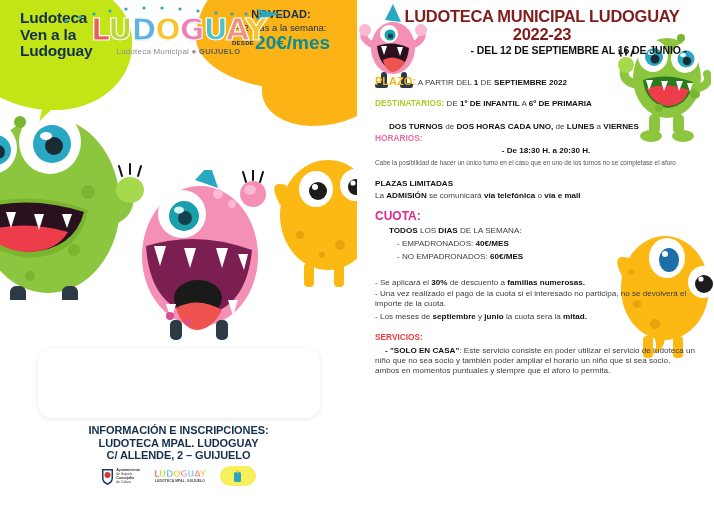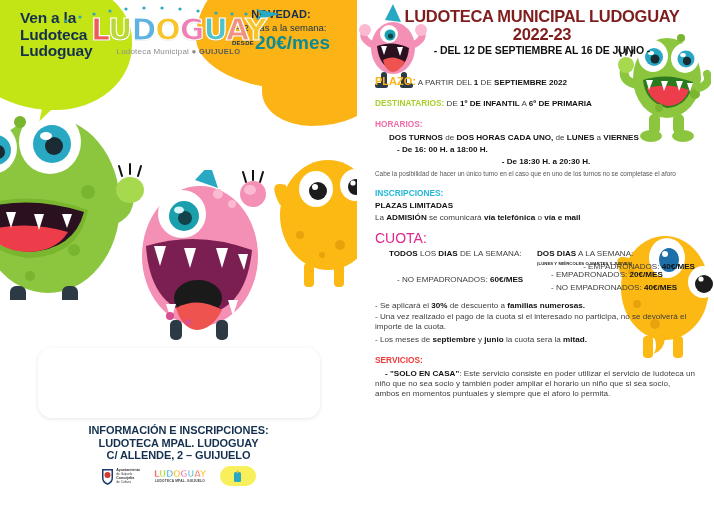--- a/index.html
+++ b/index.html
@@ -100,30 +100,30 @@
   .mini-sub{ font-size:3.2px; font-weight:bold; color:#3a3a3a; letter-spacing:.2px; text-align:center;}
   .pill{ width:36px;height:20px;border-radius:10px;background:#f7f05c;display:flex;align-items:center;justify-content:center;}
 
   
   .right{ position:absolute; left:357px; top:0; width:357px; height:505px; background:#fff; padding:0; overflow:hidden;}
   .r-title{
     position:absolute; left:40px; top:8px; width:290px; text-align:center; z-index:6;
     color:#7f1d1d; font-weight:bold; font-size:16.5px; line-height:17.5px; letter-spacing:-.3px;
   }
   .r-sub{
-    position:absolute; left:40px; top:44px; width:290px; text-align:center; z-index:6;
+    position:absolute; left:40px; top:44px; width:290px; text-align:right; z-index:6;
     color:#101010; font-weight:bold; font-size:10.5px; letter-spacing:-.1px;
   }
   .body-txt{ position:absolute; left:18px; top:76px; width:320px; z-index:6;
     font-size:8.1px; line-height:10px; color:#3d3d3d; }
   .lbl-orange{ color:#fbb316; font-weight:bold; font-size:11px; }
   .lbl-green{ color:#a8cf2e; font-weight:bold; font-size:8.3px; }
   .lbl-pink{ color:#f06ba8; font-weight:bold; font-size:8.3px; }
   .lbl-blue{ color:#22b7d6; font-weight:bold; font-size:8.3px; }
-  .lbl-mag{ color:#e0278e; font-weight:normal; font-size:14px; }
+  .lbl-mag{ color:#e0278e; font-weight:bold; font-size:12px; }
   .lbl-red{ color:#ef3b3b; font-weight:bold; font-size:8.3px; }
   .bk{ color:#111; font-weight:bold; }
   .row{ margin-bottom:1px; }
   .gap{ height:9px; }
   .indent1{ margin-left:14px; }
   .indent2{ margin-left:22px; }
   .tiny{ font-size:6.4px; line-height:8px; color:#555; }
   .cuota-wrap{ position:relative; }
   .cuota-col2{ position:absolute; left:162px; top:0; width:170px; }
   .micro{ font-size:4.2px; font-weight:bold; color:#222; letter-spacing:.1px; }
@@ -137,22 +137,22 @@
 
 <div class="poster">
 
   <div class="left">
 
     <div class="edge-text">LUDOTECA MUNICIPAL LUDOGUAY</div>
 
     <div class="bubble-green"></div>
     <div class="bubble-green-tail"></div>
     <div class="bubble-green-txt">
+      <div>Ludoteca</div>
       <div>Ven a la</div>
-      <div>Ludoteca</div>
       <div>Ludoguay</div>
     </div>
 
     <div class="blob-orange"></div>
     <div class="blob-orange2"></div>
     <div class="nov-txt">
       <div class="nov-1">NOVEDAD:</div>
       <div class="nov-2">– 2 días a la semana:</div>
       <div class="nov-3"><span class="nov-desde">DESDE</span><span>20€/mes</span></div>
     </div>
@@ -379,70 +379,54 @@
       </div>
 
       <div class="gap"></div>
 
       <div class="row">
         <span class="lbl-green">DESTINATARIOS:</span><span> DE </span><span class="bk">1º DE INFANTIL</span><span> A </span><span class="bk">6º DE PRIMARIA</span>
       </div>
 
       <div class="gap"></div>
 
-      <div class="row">
-        <span class="lbl-pink">HORARIOS:</span>
-      </div>
       <div class="row indent1" style="margin-top:3px;">
         <span class="bk">DOS TURNOS</span><span> de </span><span class="bk">DOS HORAS CADA UNO,</span><span> de </span><span class="bk">LUNES</span><span> a </span><span class="bk">VIERNES</span>
       </div>
-      <div class="row indent2 bk" style="margin-top:2px;">- De 16: 00 H. a 18:00 H.</div>
+      <div class="row">
+        <span class="lbl-pink">HORARIOS:</span>
+      </div>
       <div class="row indent2 bk" style="margin-top:2px;text-align:center;">- De 18:30 H. a 20:30 H.</div>
       <div class="row tiny" style="margin-top:3px;">Cabe la posibilidad de hacer un único turno en el caso que en uno de los turnos no se completase el aforo</div>
 
       <div class="gap"></div>
 
-      <div class="row">
-        <span class="lbl-blue">INSCRIPCIONES:</span>
-      </div>
       <div class="row bk" style="margin-top:2px;">PLAZAS LIMITADAS</div>
       <div class="row" style="margin-top:2px;">
         <span>La </span><span class="bk">ADMISIÓN</span><span> se comunicará </span><span class="bk">vía telefónica</span><span> o </span><span class="bk">vía e mail</span>
       </div>
 
       <div class="gap"></div>
 
       <div class="row">
         <span class="lbl-mag">CUOTA:</span>
       </div>
 
       <div class="cuota-wrap" style="margin-top:3px; height:34px;">
         <div>
           <div class="indent1">
             <span class="bk">TODOS</span><span> LOS </span><span class="bk">DIAS</span><span> DE LA SEMANA:</span>
           </div>
-          <div class="indent2" style="margin-top:3px;text-align:right;">
+          <div class="indent2" style="margin-top:3px;">
             <span>- EMPADRONADOS: </span><span class="bk">40€/MES</span>
           </div>
           <div class="indent2" style="margin-top:3px;">
             <span>- NO EMPADRONADOS: </span><span class="bk">60€/MES</span>
           </div>
         </div>
-        <div class="cuota-col2">
-          <div>
-            <span class="bk">DOS DIAS</span><span> A LA SEMANA:</span>
-          </div>
-          <div class="micro">(LUNES Y MIÉRCOLES O MARTES Y JUEVES)</div>
-          <div class="indent1" style="margin-top:1px;">
-            <span>- EMPADRONADOS: </span><span class="bk">20€/MES</span>
-          </div>
-          <div class="indent1" style="margin-top:3px;">
-            <span>- NO EMPADRONADOS: </span><span class="bk">40€/MES</span>
-          </div>
-        </div>
       </div>
 
       <div class="gap" style="height:18px;"></div>
 
       <div class="row">
         <span>- Se aplicará el </span><span class="bk">30%</span><span> de descuento a </span><span class="bk">familias numerosas.</span>
       </div>
       <div class="row" style="margin-top:0;">- Una vez realizado el pago de la cuota si el interesado no participa, no se devolverá el importe de la cuota.</div>
       <div class="row" style="margin-top:3px;">
         <span>- Los meses de </span><span class="bk">septiembre</span><span> y </span><span class="bk">junio</span><span> la cuota sera la </span><span class="bk">mitad.</span>

